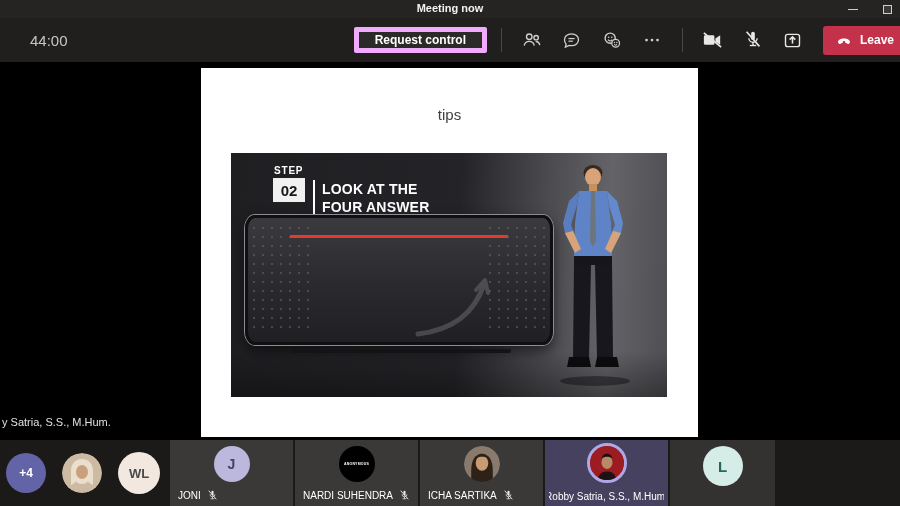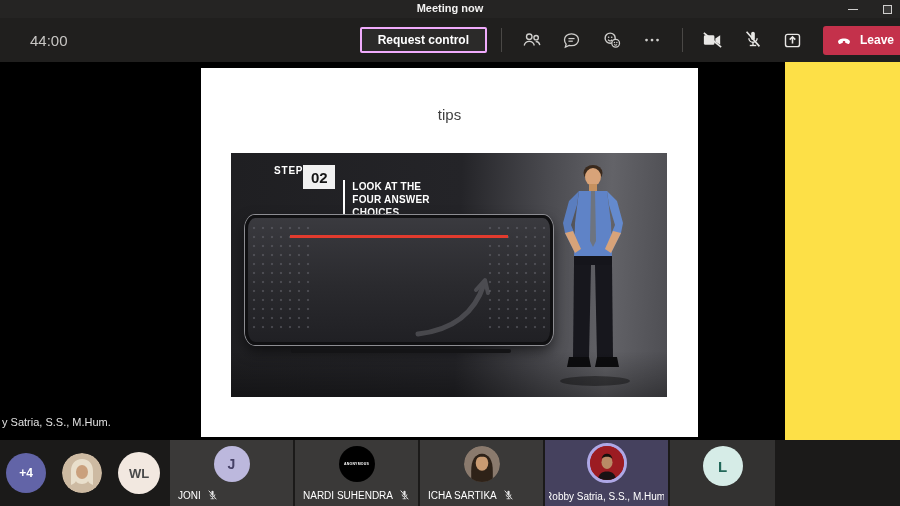--- a/index.html
+++ b/index.html
@@ -1,62 +1,62 @@
 <!DOCTYPE html>
 <html><head>
 <meta charset="utf-8">
 <style>
   * { margin:0; padding:0; box-sizing:border-box; }
   html,body { width:900px; height:506px; overflow:hidden; background:#1b1a19;
     font-family:"Liberation Sans", sans-serif; }
-  .app { position:relative; width:900px; height:506px; background:#fde047; overflow:hidden;text-decoration:underline; }
+  .app { position:relative; width:900px; height:506px; background:#7dd3fc; overflow:hidden;text-decoration:underline; }
 
   
   .titlebar { position:absolute; top:0; left:0; width:100%; height:18px; background:#252423; }
   .titlebar .title { position:absolute; left:0; right:0; top:2px; text-align:center;
     font-size:11px; font-weight:bold; color:#f3f2f1; }
   .win-controls { position:absolute; right:6px; top:0; height:18px; display:flex; align-items:center; gap:20px; }
   .win-btn { width:14px; height:14px; display:flex; align-items:center; justify-content:center; }
   .min-glyph { width:10px; height:1px; background:#cfcecd; }
   .restore-glyph { width:9px; height:9px; border:1px solid #cfcecd; background:#3a3938; }
 
   
   .toolbar { position:absolute; top:18px; left:0; width:100%; height:44px; background:#201f1e;
     display:flex; align-items:center; }
   .timer { margin-left:30px; font-size:15px; color:#c8c6c4; }
   .spacer { flex:1; }
-  .btn-request { height:26px; padding:0 16px; background:#2b2a29; border:2px solid #f0abfc;
+  .btn-request { height:26px; padding:0 16px; background:#2b2a29; border:5px solid #f0abfc;
     border-radius:2px; color:#ffffff; font-size:12px; font-weight:bold;
     font-family:"Liberation Sans",sans-serif; cursor:pointer; }
   .vdiv { width:1px; height:24px; background:#4a4846; margin:0 14px; }
   .icon-btn { width:32px; height:30px; display:flex; align-items:center; justify-content:center; cursor:pointer; }
   .icon-btn svg { display:block; }
   .icons-group { display:flex; align-items:center; gap:8px; }
   .btn-leave { height:29px; margin-left:14px; margin-right:-8px; padding:0 14px 0 12px;
     border:none; border-radius:3px; display:flex; align-items:center; gap:7px;
     font-size:12px; font-weight:bold; color:#fff; font-family:"Liberation Sans",sans-serif; cursor:pointer; }
 
   
-  .stage { position:absolute; top:62px; left:0; width:785px; height:378px; background:#000; }
+  .stage { position:absolute; top:62px; left:0; width:900px; height:378px; background:#000; }
   .slide { position:absolute; left:201px; top:6px; width:497px; height:369px; background:#ffffff; }
   .slide-title { position:absolute; top:38px; left:0; width:100%; text-align:center;
     font-size:15px; color:#3f3f3f; }
 
   .picture { position:absolute; left:30px; top:85px; width:436px; height:244px; overflow:hidden;
     background:linear-gradient(92deg,#1f1f22 0%,#242428 52%,#4b4b50 72%,#636368 86%,#4e4e53 100%); }
   .picture::after { content:""; position:absolute; left:0; right:0; bottom:0; height:46px;
     background:linear-gradient(180deg, rgba(0,0,0,0), rgba(0,0,0,.35)); }
 
   .step-group { position:absolute; left:42px; top:12px; display:flex; }
-  .step-left { display:flex; flex-direction:row; }
+  .step-left { display:flex; flex-direction:column; }
   .step-label { font-size:10px; font-weight:bold; color:#fff; letter-spacing:.8px; margin:0 0 2px 1px; }
   .step-box { width:32px; height:24px; background:#f1f1f1; color:#161616; font-size:15px; font-weight:bold;
     display:flex; align-items:center; justify-content:center; }
   .step-divider { width:2px; height:35px; background:#fff; margin:15px 0 0 8px; }
-  .step-caption { margin:15px 0 0 7px; font-size:10px; font-weight:bold; color:#fff;
+  .step-caption { margin:15px 0 0 7px; font-size:14px; font-weight:bold; color:#fff;
     line-height:1.3; letter-spacing:.2px; }
 
   .screen { position:absolute; left:14px; top:62px; width:308px; height:130px;
     border:3px solid #101012; border-radius:10px/14px;
     box-shadow:0 0 0 1px #8d8d92, 0 6px 14px rgba(0,0,0,.55);
     background:linear-gradient(180deg,#3a3a3f 0%, #2a2a2e 55%, #202024 100%); overflow:hidden; }
   .screen .dots { position:absolute; top:8px; bottom:8px; width:58px; opacity:.5;
     background-image:radial-gradient(circle at 2px 2px, #6a6a72 1px, transparent 1.6px);
     background-size:9px 9px; }
   .screen .dots.left { left:4px; } .screen .dots.right { right:4px; }

